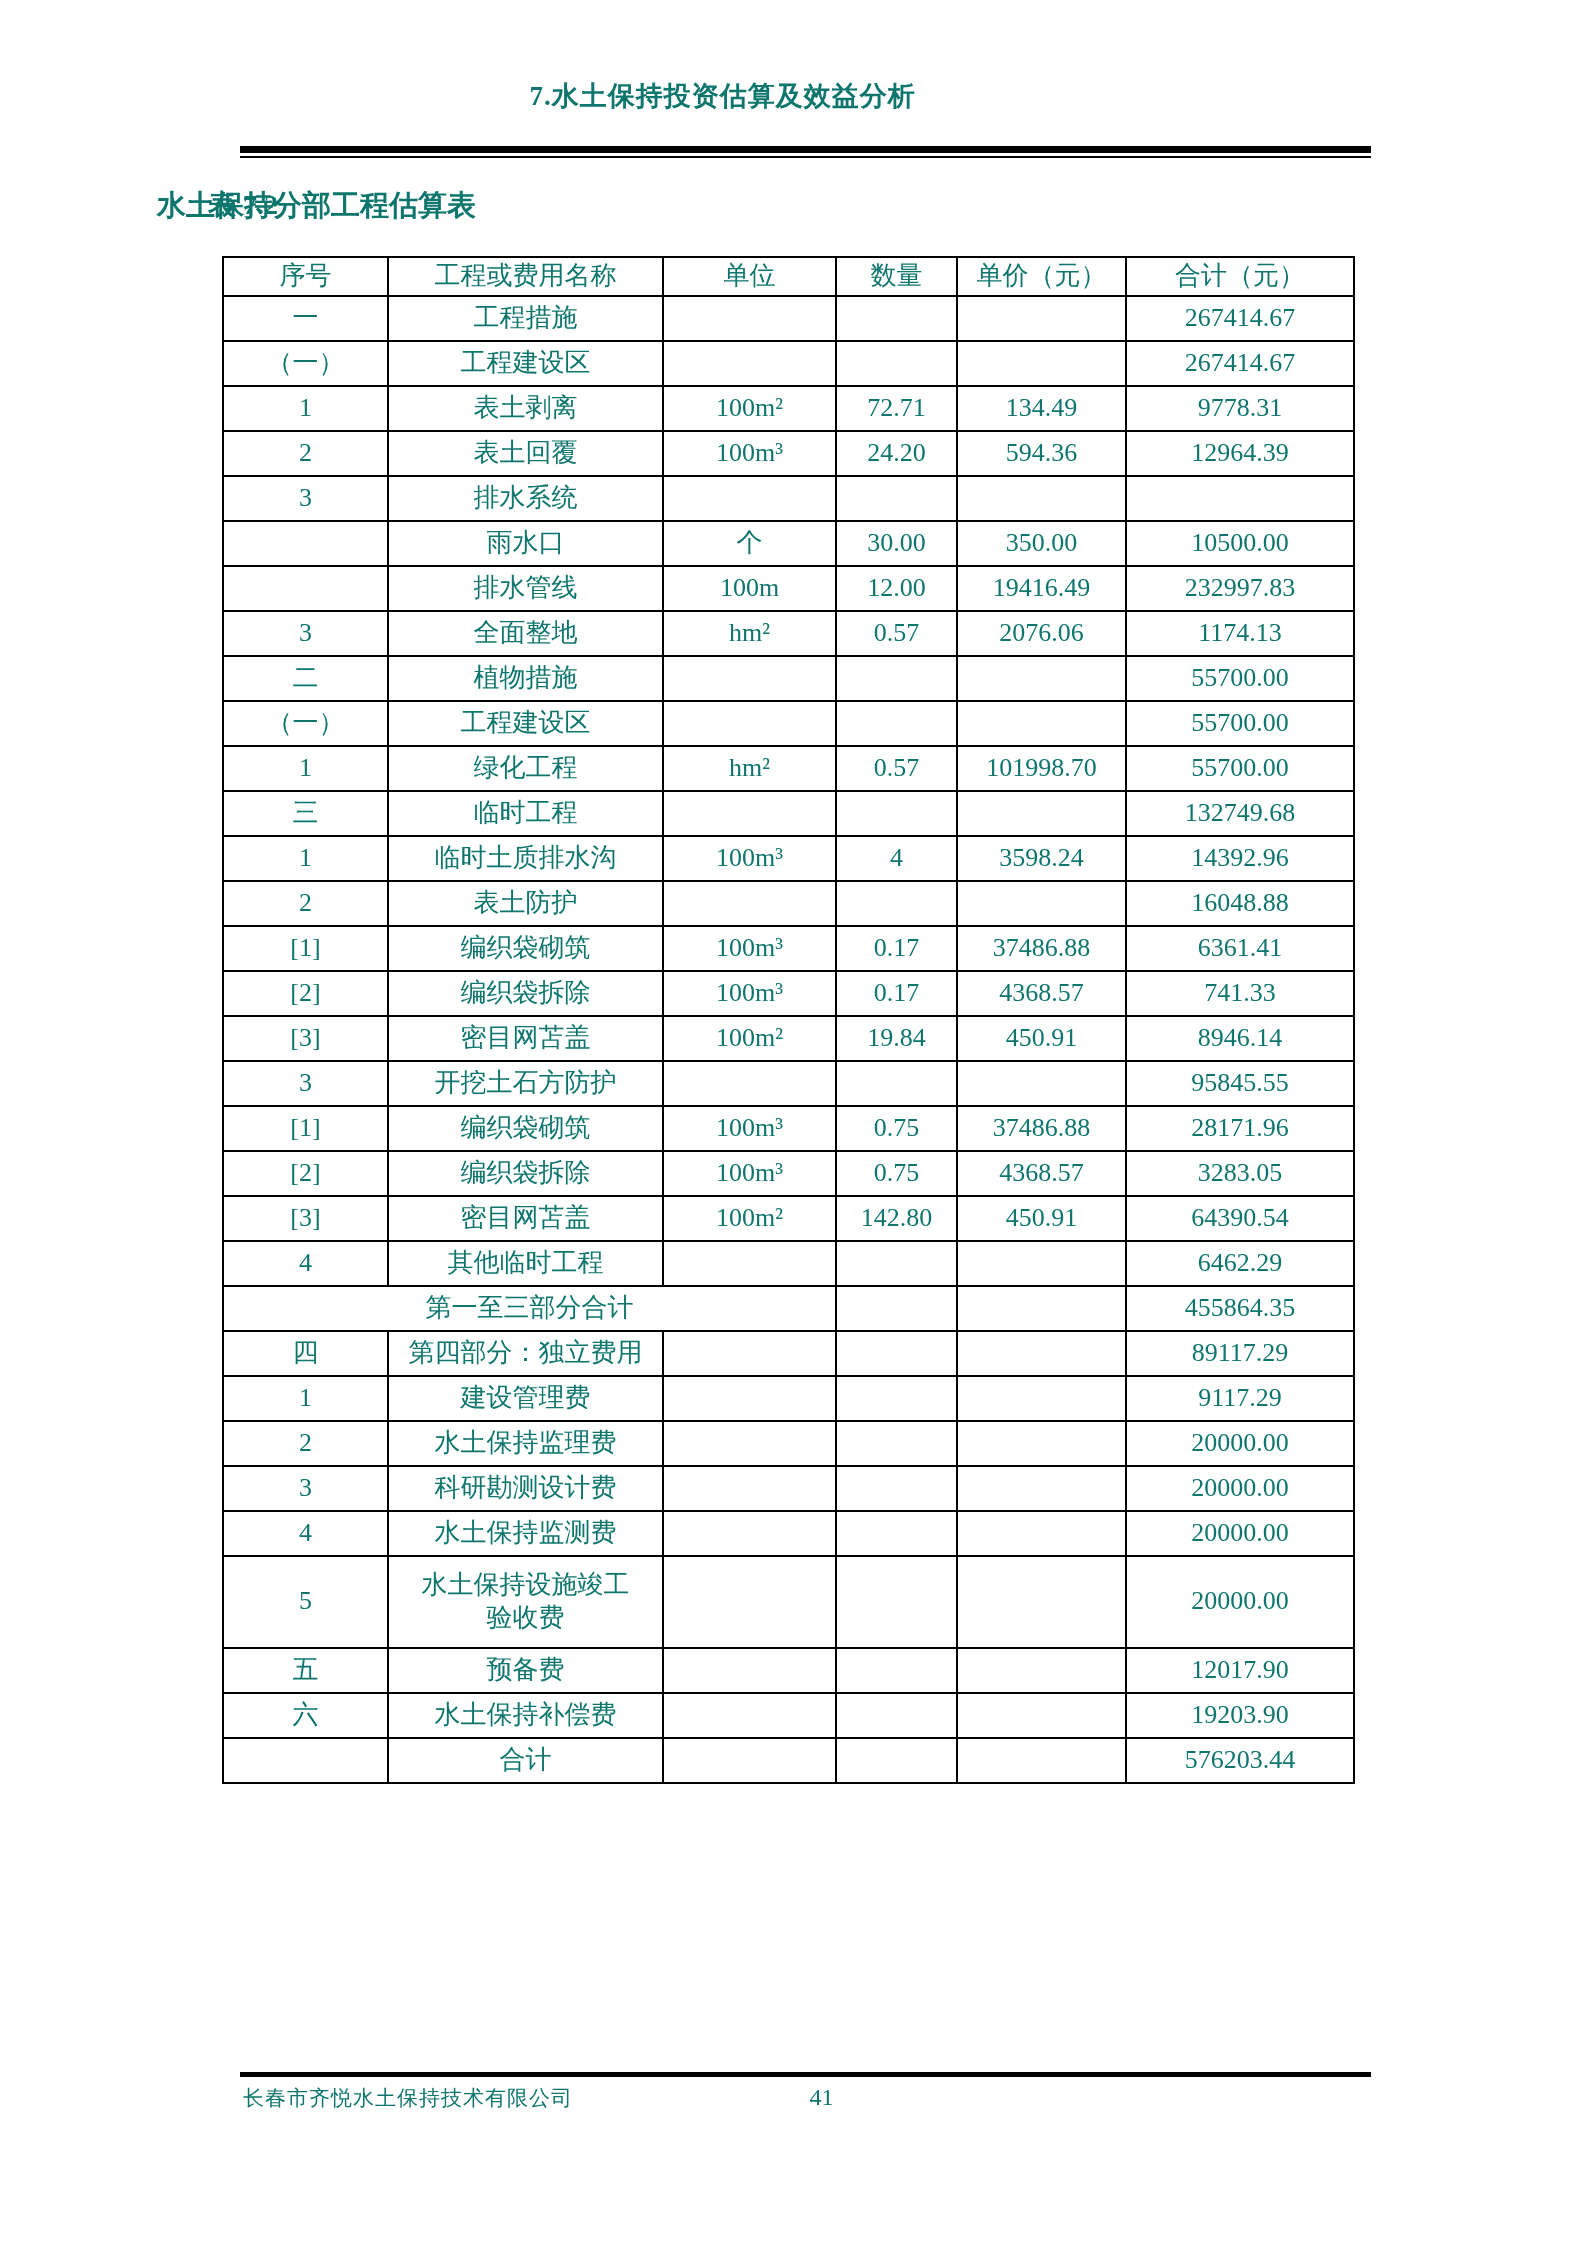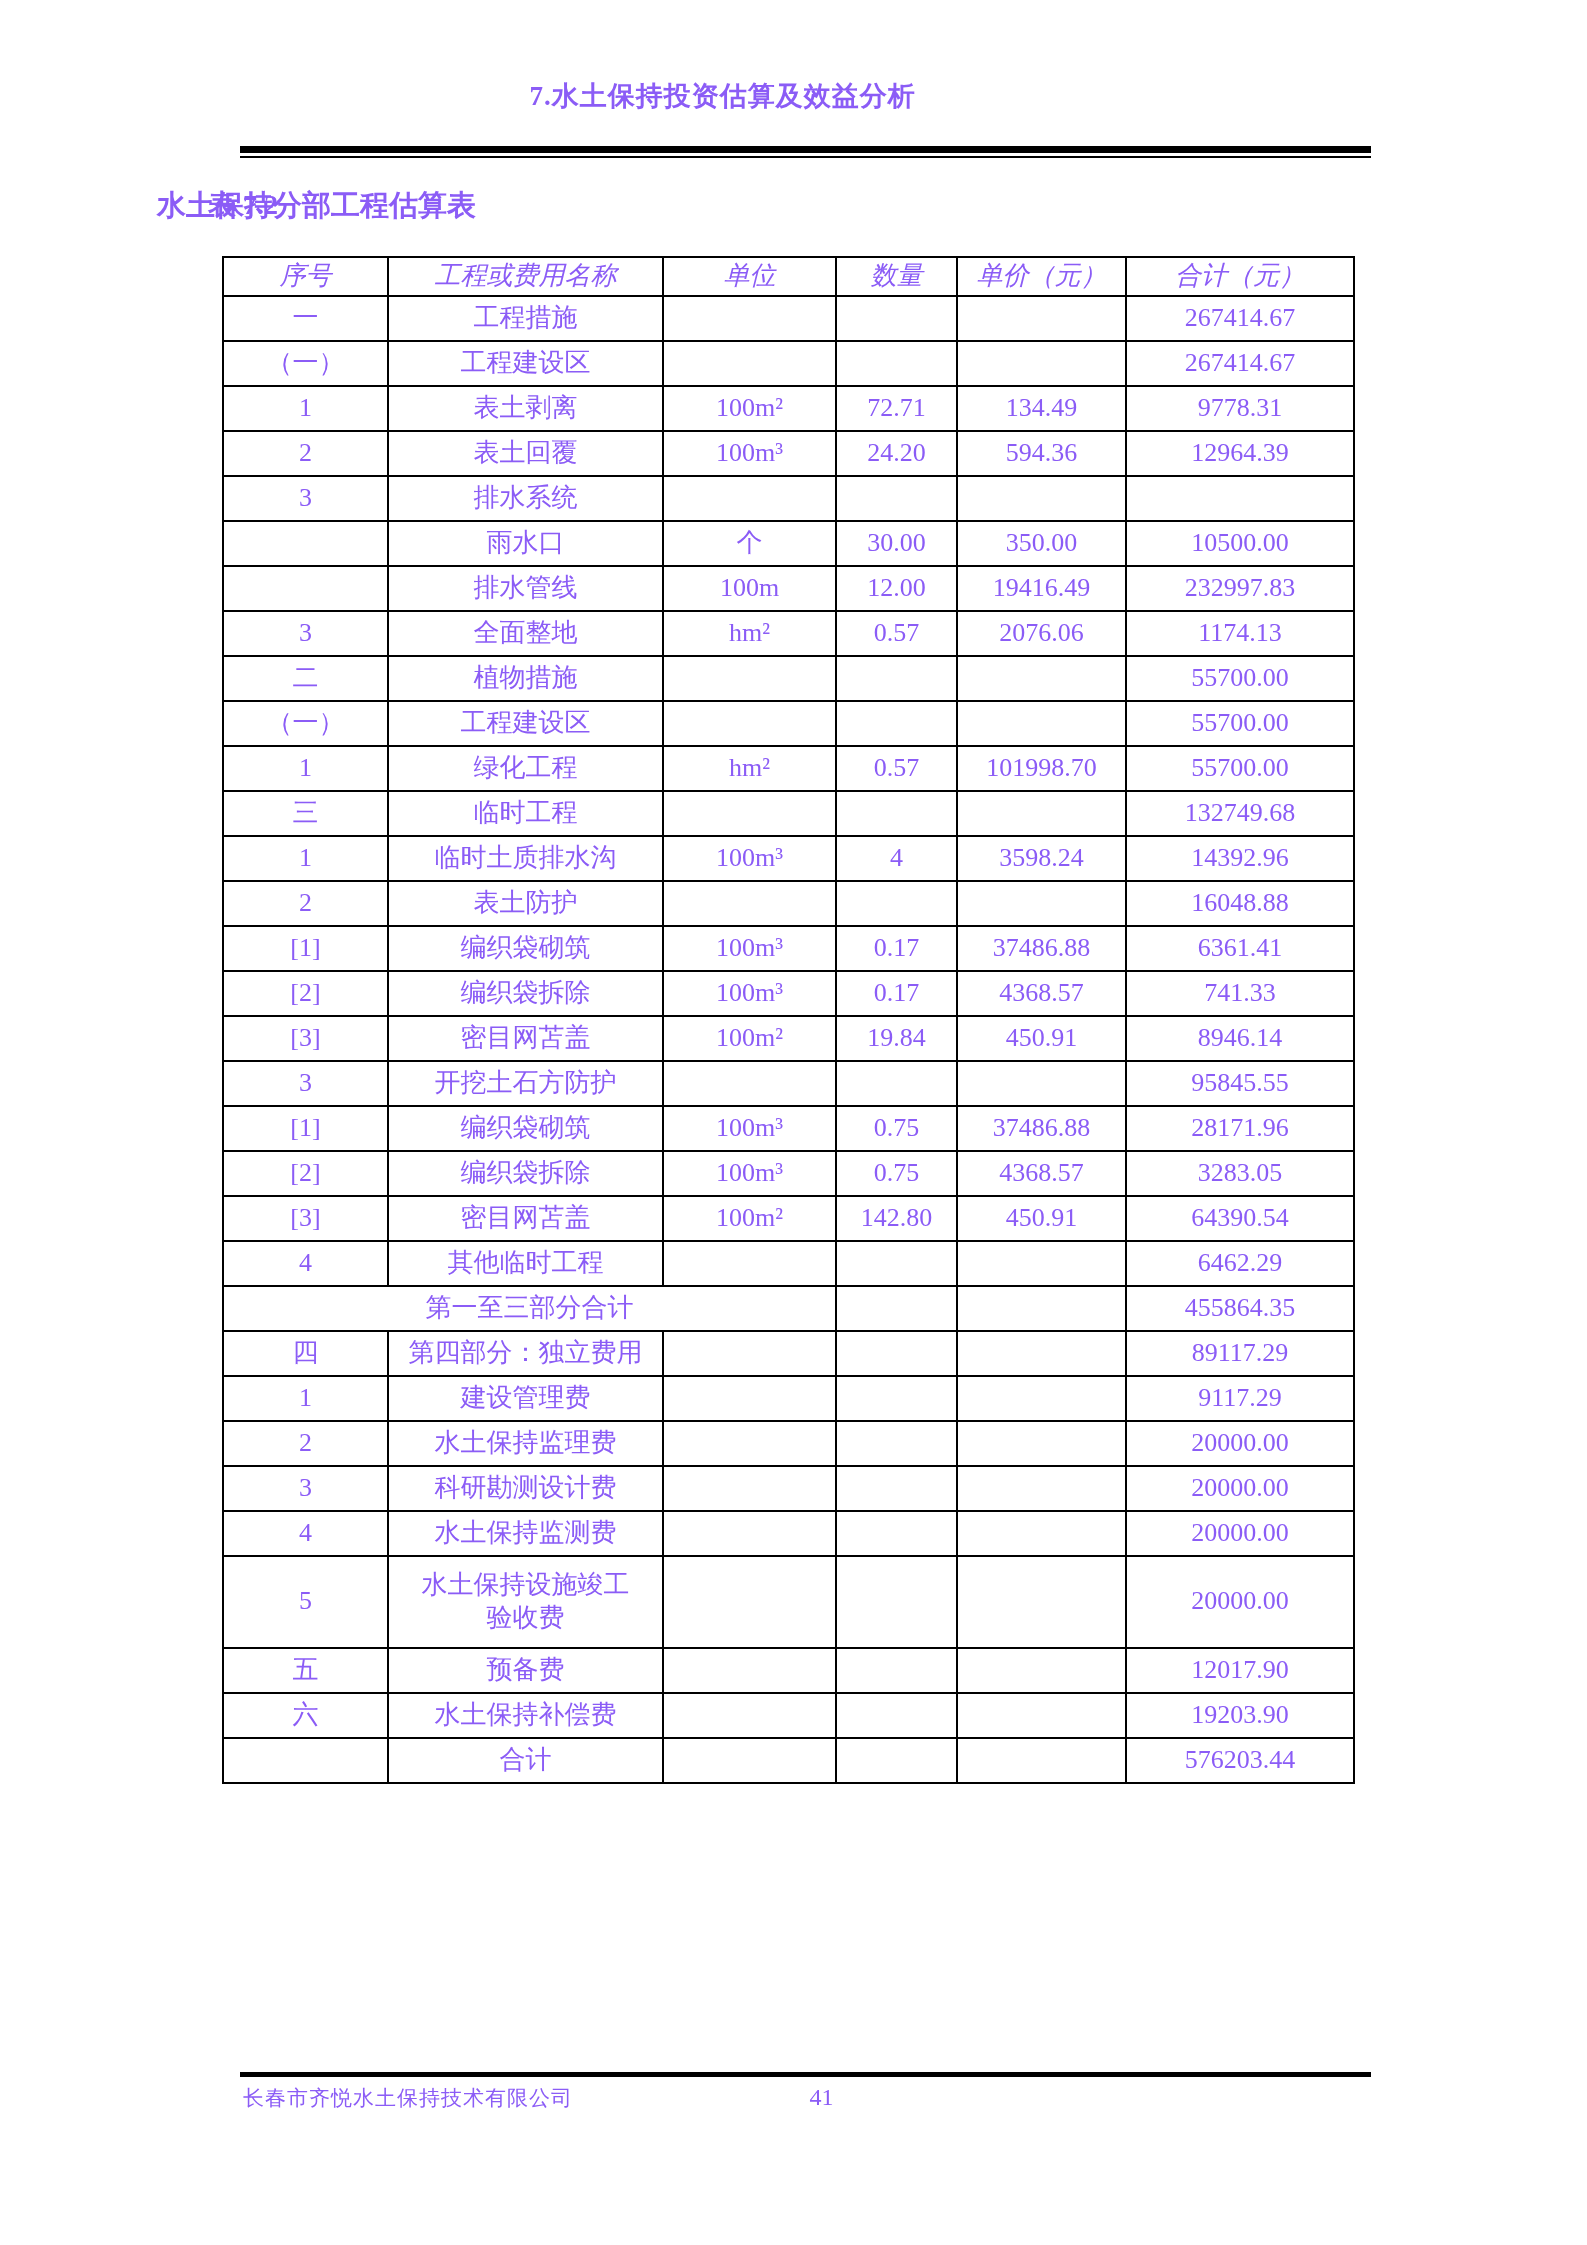--- a/index.html
+++ b/index.html
@@ -5,21 +5,21 @@
   html, body {
     margin: 0;
     padding: 0;
     background: #ffffff;
   }
   .page {
     position: relative;
     width: 1587px;
     height: 2245px;
     background: #ffffff;
-    color: #8b5cf6;
+    color: #0f766e;
     font-family: "Liberation Serif", "DejaVu Serif", serif;
     overflow: hidden;
   }
 
   
   .doc-header-title {
     position: absolute;
     top: 78px;
     left: 157px;
     width: 1131px;
@@ -77,21 +77,21 @@
   .estimate-table td {
     border: 2px solid #000000;
     text-align: center;
     vertical-align: middle;
     padding: 2px 6px;
     font-size: 26px;
     font-weight: normal;
     line-height: 1.25;
     overflow: hidden;
   }
-  .estimate-table thead tr { height: 34px; font-style: italic; }
+  .estimate-table thead tr { height: 34px; }
   .estimate-table tbody tr { height: 45px; }
   .estimate-table tbody tr.tall { height: 92px; }
   .estimate-table .col-name { white-space: pre-line; }
 
   
   .footer-rule {
     position: absolute;
     top: 2072px;
     left: 240px;
     width: 1131px;

